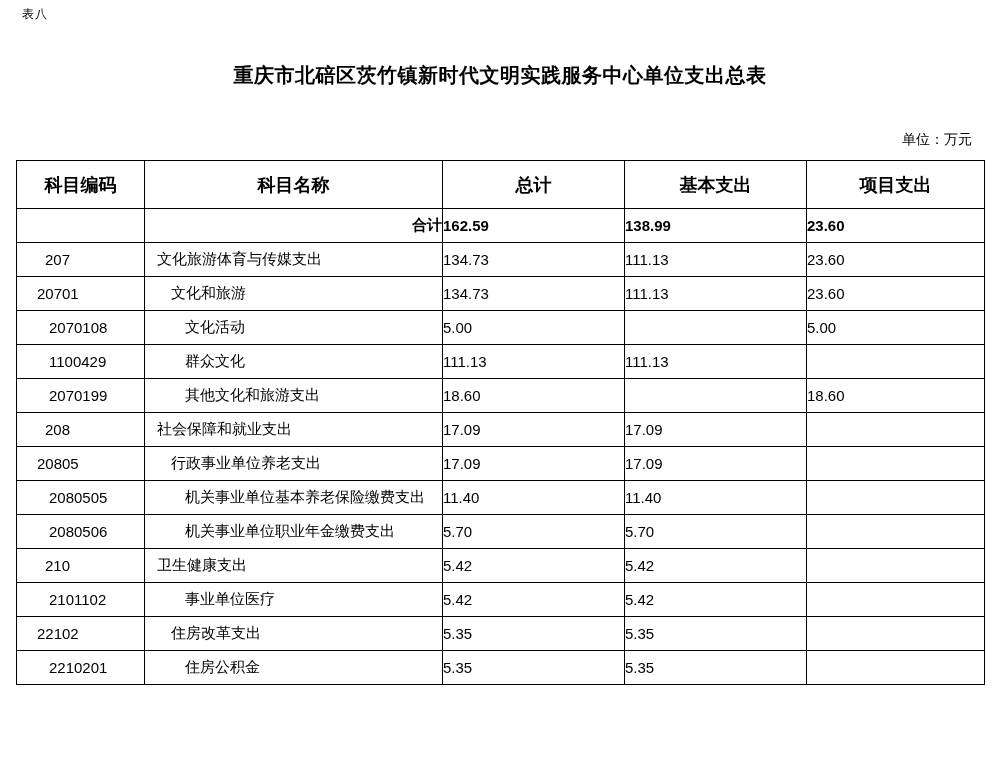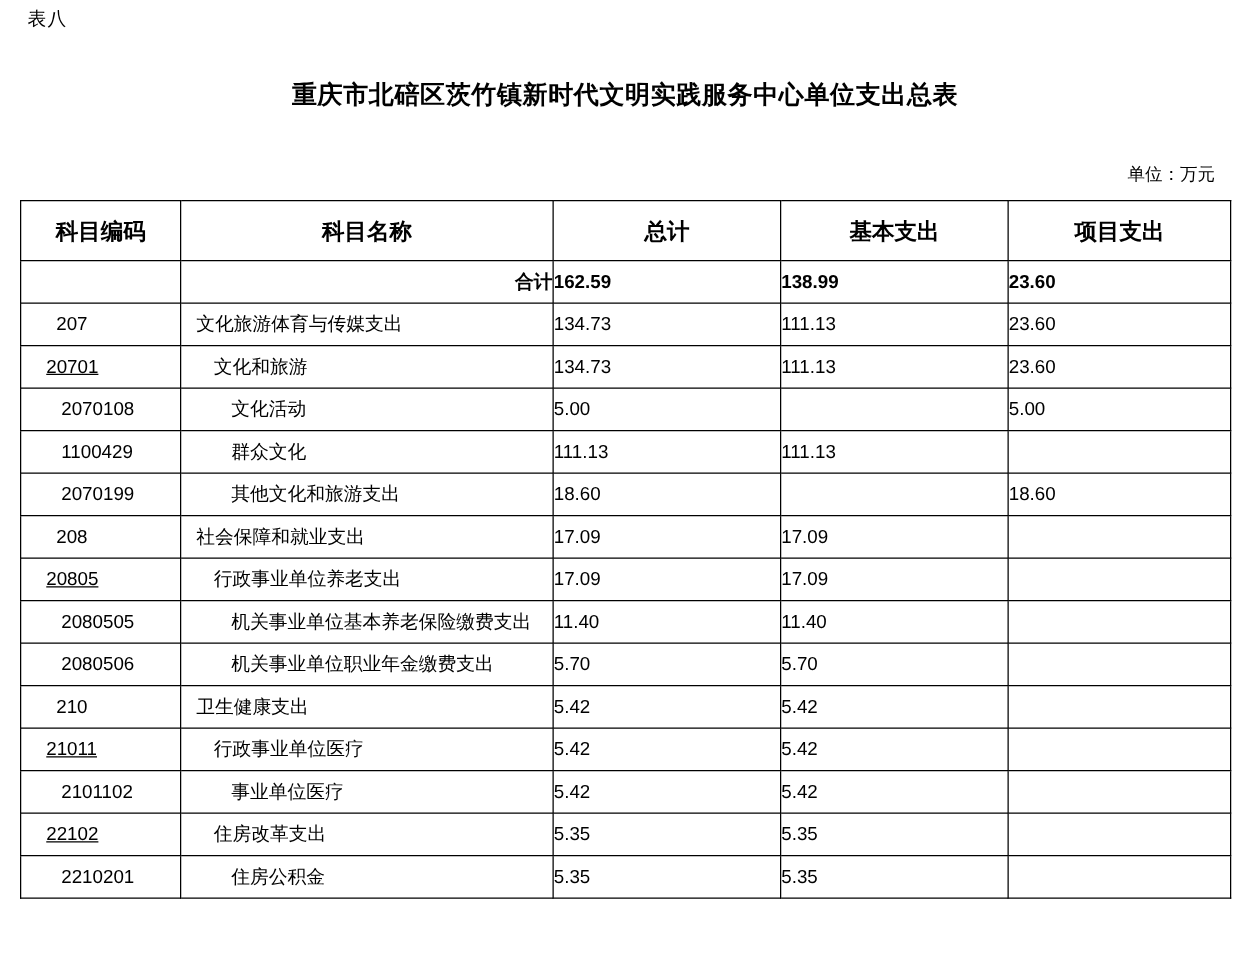--- a/index.html
+++ b/index.html
@@ -18,21 +18,21 @@
   .page {
     width: 1000px;
     height: 778px;
     position: relative;
     box-sizing: border-box;
   }
   .sheet-label {
     position: absolute;
     left: 22px;
     top: 6px;
-    font-size: 15px;
+    font-size: 12px;
     font-family: "Liberation Serif", "DejaVu Serif", serif;
     letter-spacing: 1px;
   }
   .doc-title {
     position: absolute;
     left: 0;
     top: 62px;
     width: 1000px;
     text-align: center;
     font-size: 20px;
@@ -75,21 +75,21 @@
   .col-basic  { width: 182px; }
   .col-proj   { width: 178px; }
 
   td.code {
     text-align: left;
     padding-left: 10px;
     font-family: "Liberation Sans", sans-serif;
     font-size: 14px;
   }
   td.code.lv1 { padding-left: 28px; }
-  td.code.lv2 { padding-left: 20px; text-decoration: underline; }
+  td.code.lv2 { padding-left: 20px; }
   td.code.lv3 { padding-left: 32px; }
 
   td.name {
     text-align: left;
     padding-left: 12px;
     font-size: 15px;
   }
   td.name.lv1 { padding-left: 12px; }
   td.name.lv2 { padding-left: 26px; }
   td.name.lv3 { padding-left: 40px; }
@@ -210,27 +210,20 @@
           <td class="num"></td>
         </tr>
         <tr>
           <td class="code lv1">210</td>
           <td class="name lv1">卫生健康支出</td>
           <td class="num">5.42</td>
           <td class="num">5.42</td>
           <td class="num"></td>
         </tr>
         <tr>
-          <td class="code lv2">21011</td>
-          <td class="name lv2">行政事业单位医疗</td>
-          <td class="num">5.42</td>
-          <td class="num">5.42</td>
-          <td class="num"></td>
-        </tr>
-        <tr>
           <td class="code lv3">2101102</td>
           <td class="name lv3">事业单位医疗</td>
           <td class="num">5.42</td>
           <td class="num">5.42</td>
           <td class="num"></td>
         </tr>
         <tr>
           <td class="code lv2">22102</td>
           <td class="name lv2">住房改革支出</td>
           <td class="num">5.35</td>

